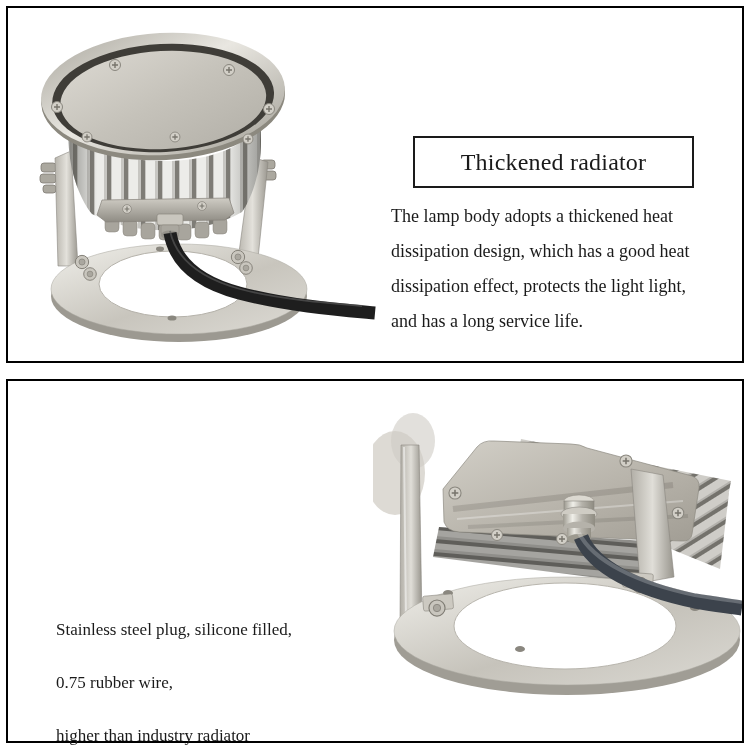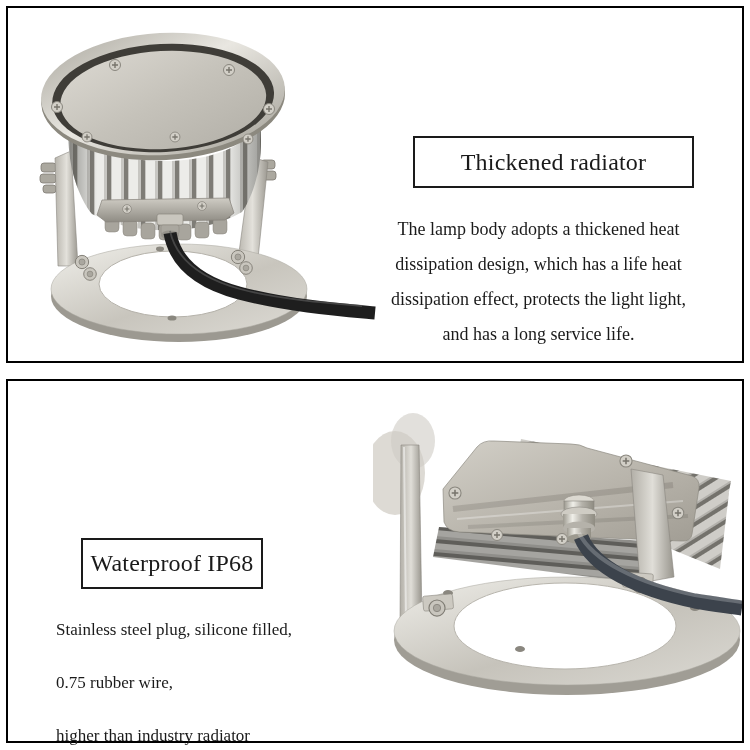--- a/index.html
+++ b/index.html
@@ -17,21 +17,21 @@
   .photo { position:absolute; display:block; }
   .title-box {
     position:absolute; box-sizing:border-box; border:2px solid #1a1a1a;
     display:flex; align-items:center; justify-content:center; background:#fff;
   }
   .title-box span { font-size:24px; letter-spacing:.2px; white-space:nowrap; }
   #panel-top .title-box    { left:405px; top:128px; width:281px; height:52px; }
   #panel-bottom .title-box { left:73px;  top:157px; width:182px; height:51px; }
   .desc { position:absolute; }
   .desc div { white-space:nowrap; }
-  #panel-top .desc    { left:383px; top:204px;text-align:center; }
+  #panel-top .desc    { left:383px; top:191px; }
   #panel-top .desc div    { font-size:18px; line-height:35px; height:35px; }
   #panel-bottom .desc { left:48px; top:213px; }
   #panel-bottom .desc div { font-size:17px; line-height:35px; height:35px;margin-top:18px; }
 </style>
 </head>
 <body>
 
 <div class="panel" id="panel-top">
 
   <svg class="photo" style="left:2px; top:2px;" width="380" height="349" viewBox="0 0 380 349" aria-hidden="true">
@@ -156,21 +156,21 @@
       <path d="M160,223 C165,252 188,272 229,283 C279,296 332,300 365,303" stroke="#1e1e1e" stroke-width="13" fill="none"></path>
       <path d="M160,221 C166,248 190,268 230,279 C268,289 315,293 352,296" stroke="#5a5a5a" stroke-width="1.8" fill="none" opacity=".65"></path>
     </g>
   </svg>
 
   <div class="title-box">
     <span>Thickened radiator</span>
   </div>
   <div class="desc">
     <div>The lamp body adopts a thickened heat</div>
-    <div>dissipation design, which has a life heat</div>
+    <div>dissipation design, which has a good heat</div>
     <div>dissipation effect, protects the light light,</div>
     <div>and has a long service life.</div>
   </div>
 </div>
 
 <div class="panel" id="panel-bottom">
 
   <svg class="photo" style="left:365px; top:0px;" width="369" height="360" viewBox="0 0 369 360" aria-hidden="true">
     <defs>
       <linearGradient id="gPlateB" x1="0" y1="0" x2="1" y2="1">
@@ -270,21 +270,18 @@
       <rect x="194" y="147" width="24" height="11" fill="url(#gGlandB)" opacity=".9"></rect>
       <ellipse cx="206" cy="158" rx="12" ry="5" fill="#9c998f"></ellipse>
     </g>
 
     <g>
       <path d="M208,156 C220,186 264,208 322,220 C340,223 356,225 369,227" stroke="#3c434c" stroke-width="15" fill="none"></path>
       <path d="M206,152 C220,180 264,202 322,214 C340,217 355,219 369,221" stroke="rgba(255,255,255,.22)" stroke-width="4" fill="none"></path>
     </g>
   </svg>
 
-  <div class="title-box">
-    <span>Waterproof IP68</span>
-  </div>
   <div class="desc">
     <div>Stainless steel plug, silicone filled,</div>
     <div>0.75 rubber wire,</div>
     <div>higher than industry radiator</div>
   </div>
 </div>
 
 </body></html>

